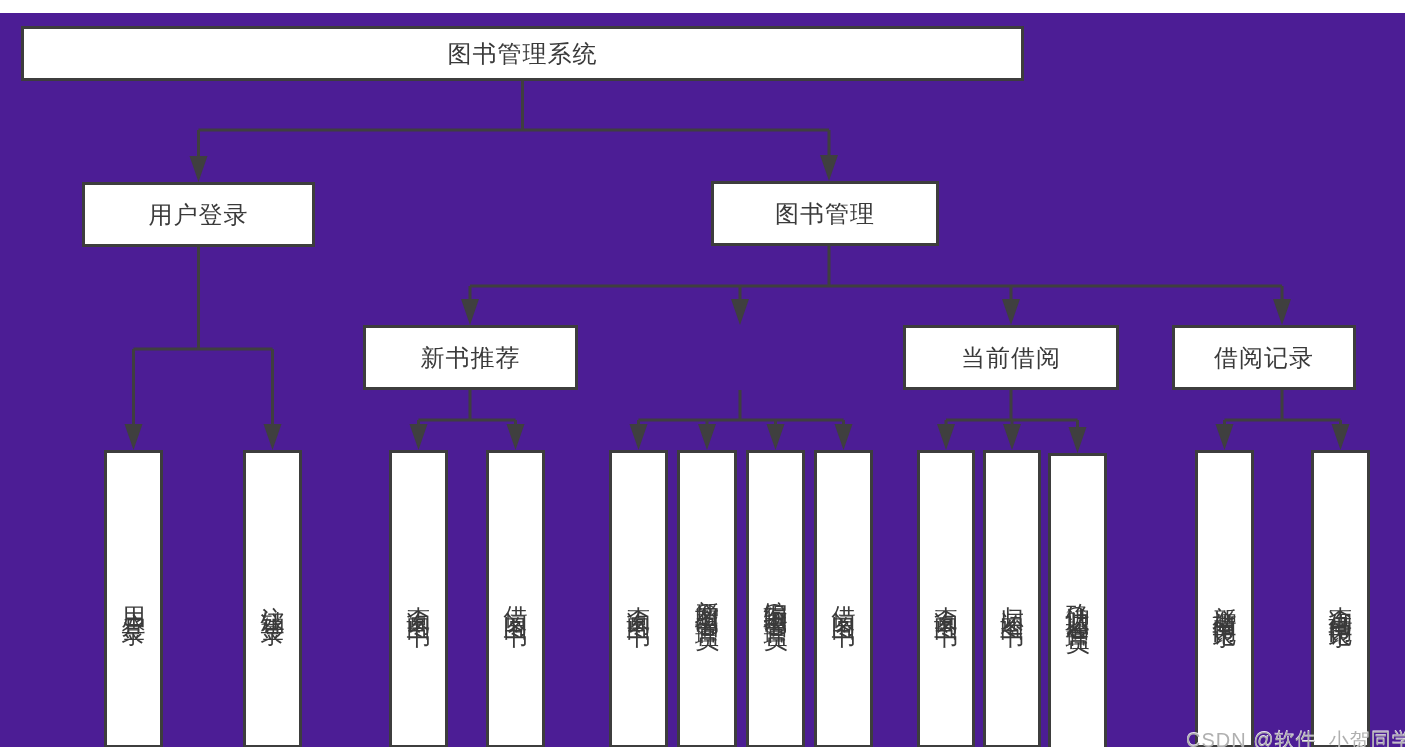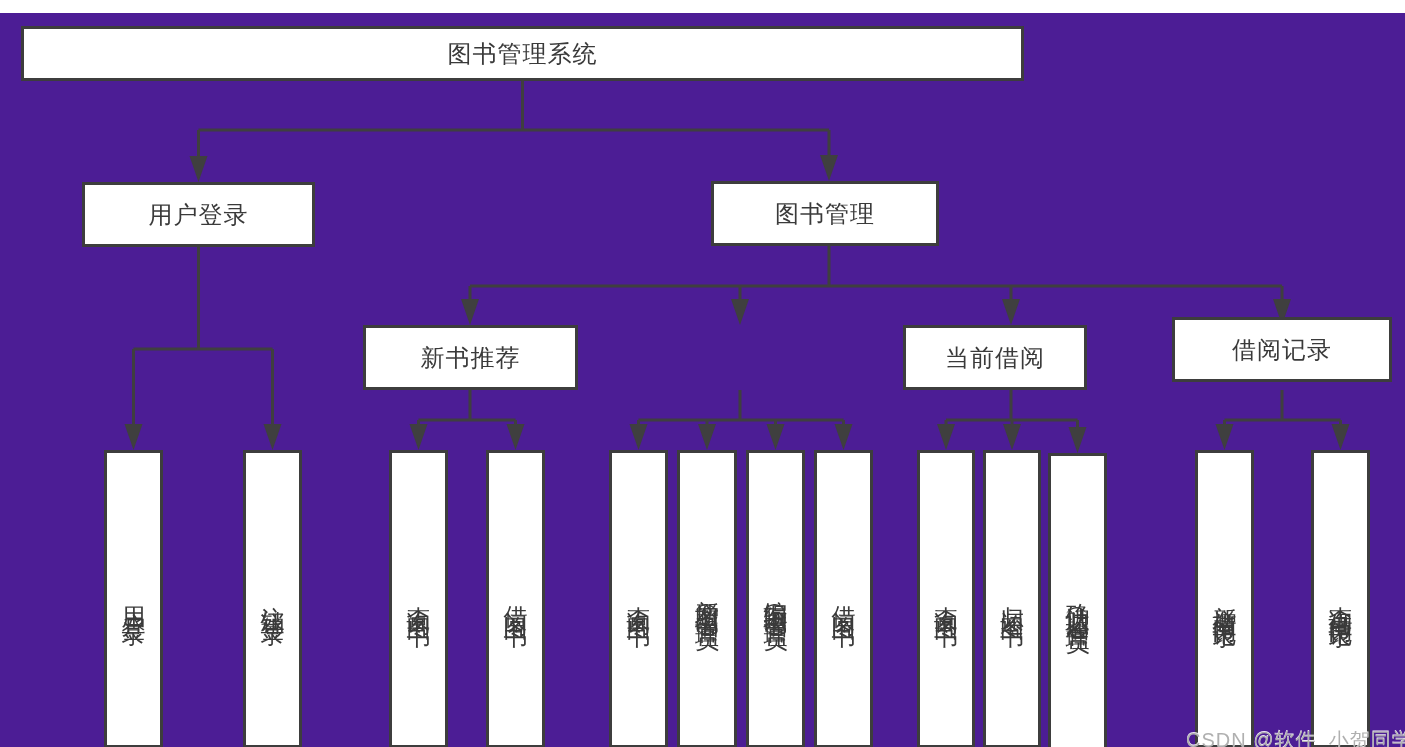--- a/index.html
+++ b/index.html
@@ -53,22 +53,22 @@
   }
   .node.vertical.tight { letter-spacing: 4px; }
 
   
   .n-root   { left: 21px;   top: 13px;  width: 1003px; height: 55px; }
   .n-login  { left: 82px;   top: 169px; width: 233px;  height: 65px; }
   .n-mgmt   { left: 711px;  top: 168px; width: 228px;  height: 65px; }
 
   .n-l3-0 { left: 363px;  top: 312px; width: 215px; height: 65px; }
   .n-l3-1 { left: 632px;  top: 312px; width: 217px; height: 65px; }
-  .n-l3-2 { left: 903px;  top: 312px; width: 184px; height: 65px; }
-  .n-l3-3 { left: 1172px; top: 304px; width: 220px; height: 65px; }
+  .n-l3-2 { left: 903px;  top: 312px; width: 216px; height: 65px; }
+  .n-l3-3 { left: 1172px; top: 312px; width: 184px; height: 65px; }
 
   
   .leaf { top: 437px; height: 298px; width: 59px; }
 
   .n-g1-0 { left: 104px; }
   .n-g1-1 { left: 243px; }
 
   .n-g2-0 { left: 389px; }
   .n-g2-1 { left: 486px; }
 

